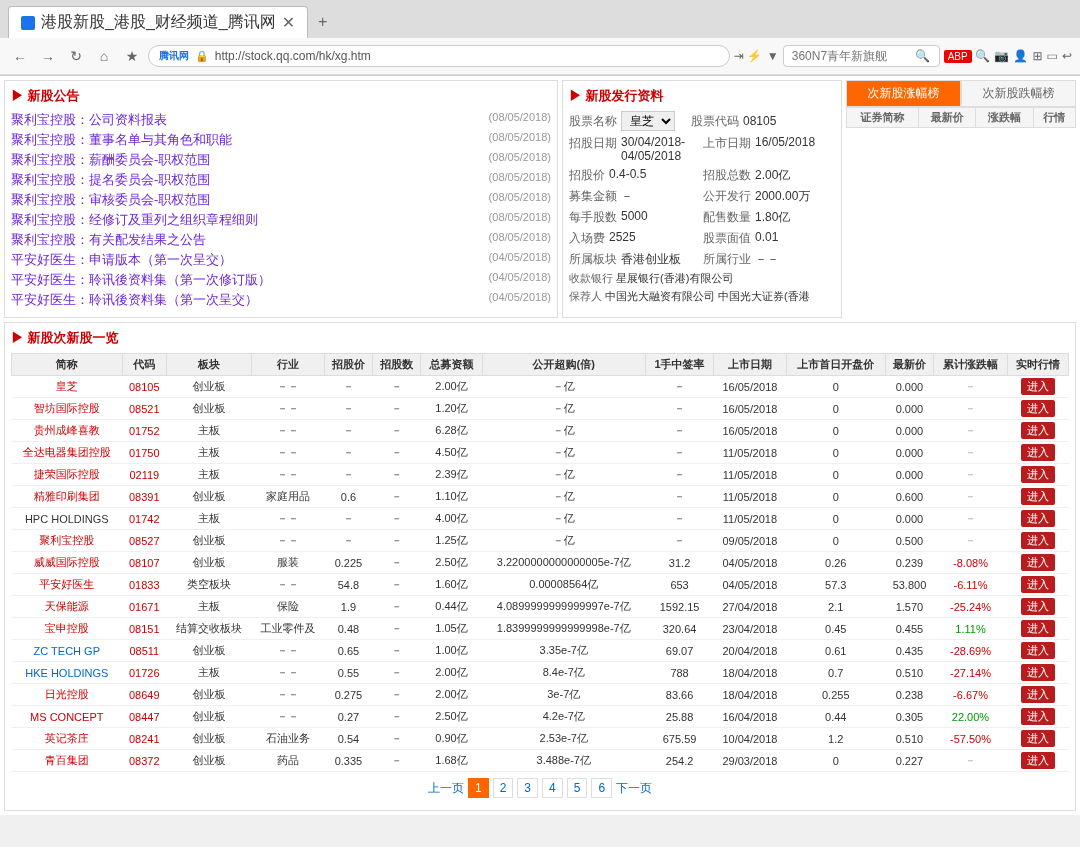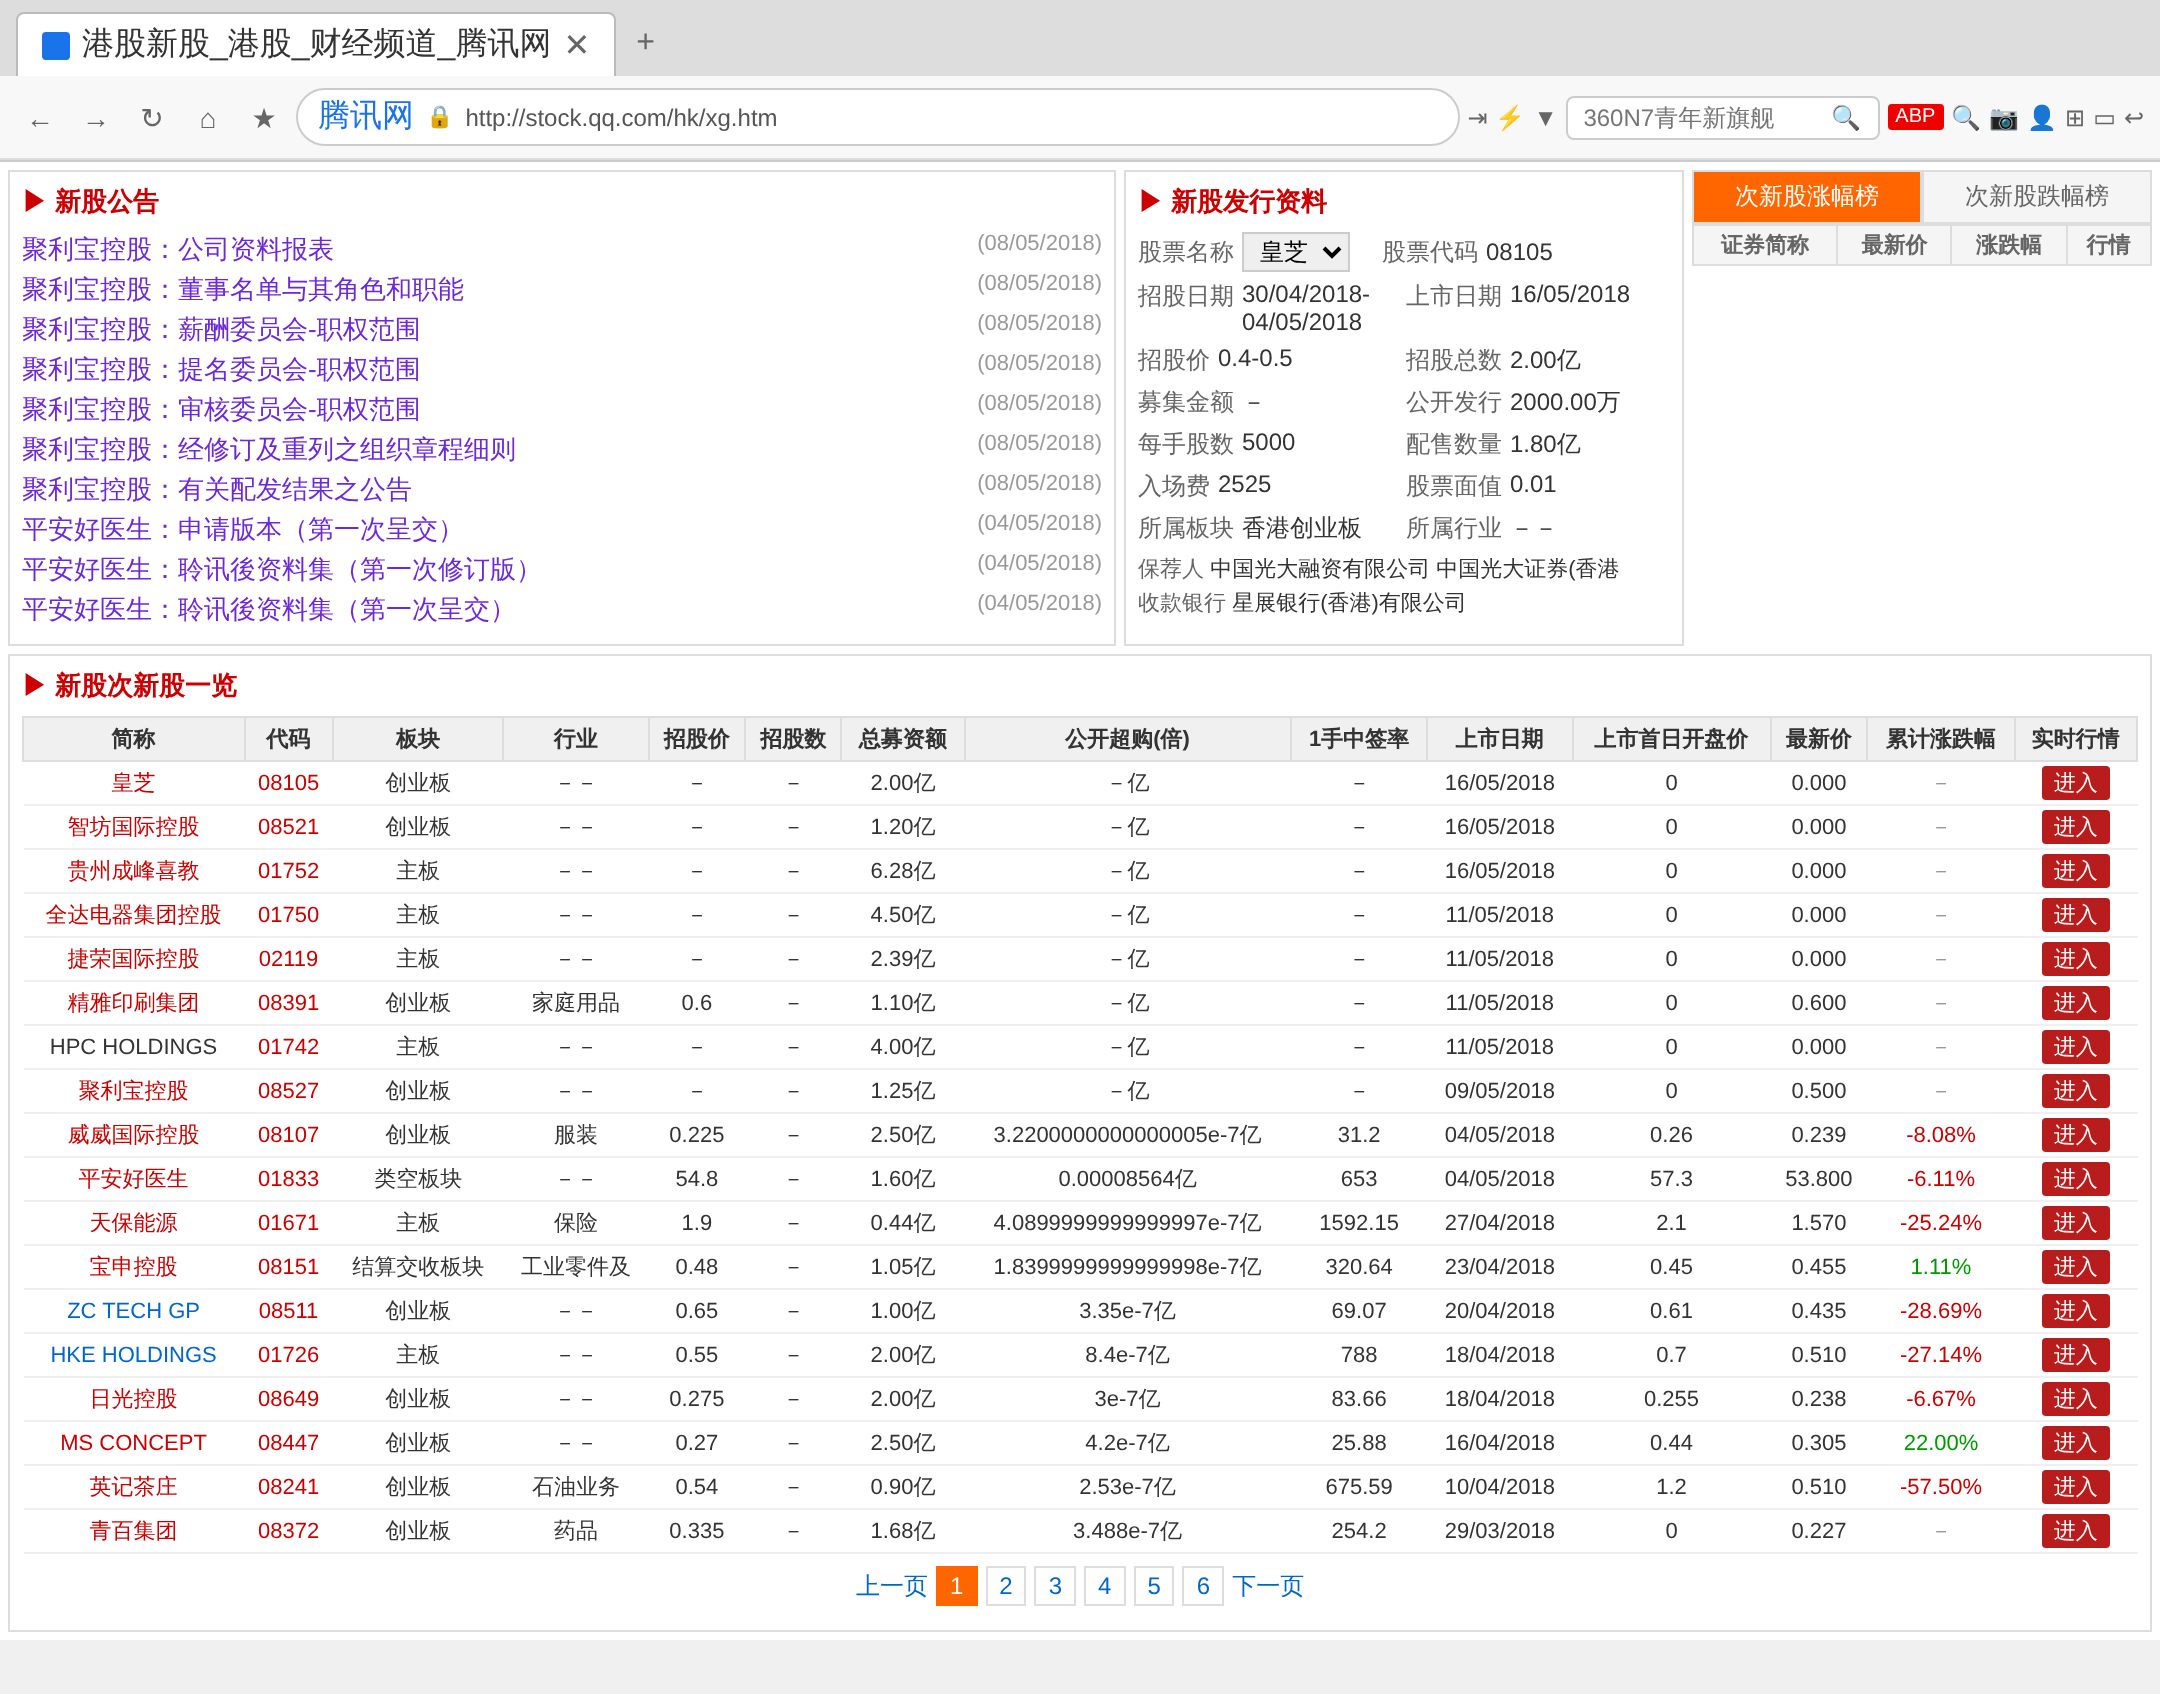--- a/index.html
+++ b/index.html
@@ -81,21 +81,21 @@
   </div>
 
   <div class="nav-bar">
     <button class="nav-btn">←</button>
     <button class="nav-btn">→</button>
     <button class="nav-btn">↻</button>
     <button class="nav-btn">⌂</button>
     <button class="nav-btn">★</button>
 
     <div class="address-bar">
-      <span class="addr-logo" style="color:#1a73e8; font-weight:normal; font-size:16px;">腾讯网</span>
+      <span class="addr-logo" style="color:#1a73e8; font-weight:bold; font-size:10px;">腾讯网</span>
       <span class="addr-lock" style="color:#666;">🔒</span>
       <span class="addr-url">http://stock.qq.com/hk/xg.htm</span>
     </div>
 
     <div style="display:flex; align-items:center; gap:4px;">
       <span style="color:#666; cursor:pointer;">⇥</span>
       <span style="color:#f90; cursor:pointer;">⚡</span>
       <span style="color:#666; cursor:pointer;">▼</span>
     </div>
 
@@ -227,27 +227,27 @@
           <div class="ipo-cell">
             <span class="ipo-label">所属板块</span>
             <span class="ipo-value">香港创业板</span>
           </div>
           <div class="ipo-cell">
             <span class="ipo-label">所属行业</span>
             <span class="ipo-value">－－</span>
           </div>
         </div>
 
+        <div style="margin-top:2px; font-size:11px;">
+          <span class="ipo-label">收款银行</span>
+          <span class="ipo-value">星展银行(香港)有限公司</span>
+        </div>
         <div style="margin-top:3px; font-size:11px;">
           <span class="ipo-label">保荐人</span>
           <span class="ipo-value">中国光大融资有限公司 中国光大证券(香港</span>
-        </div>
-        <div style="margin-top:2px; font-size:11px;">
-          <span class="ipo-label">收款银行</span>
-          <span class="ipo-value">星展银行(香港)有限公司</span>
         </div>
       </div>
 
       <div class="right-panel">
         <div class="right-tabs">
           <div class="right-tab active">次新股涨幅榜</div>
           <div class="right-tab inactive">次新股跌幅榜</div>
         </div>
         <table class="right-table">
           <thead>

